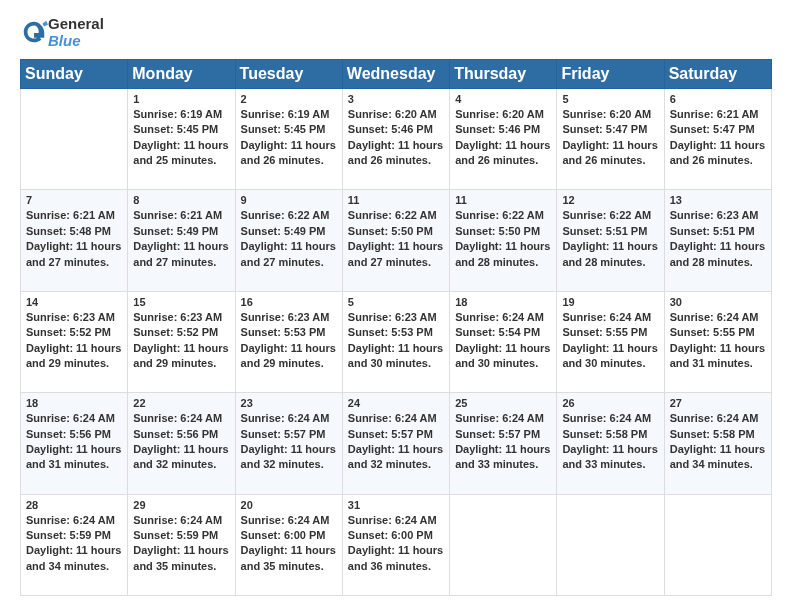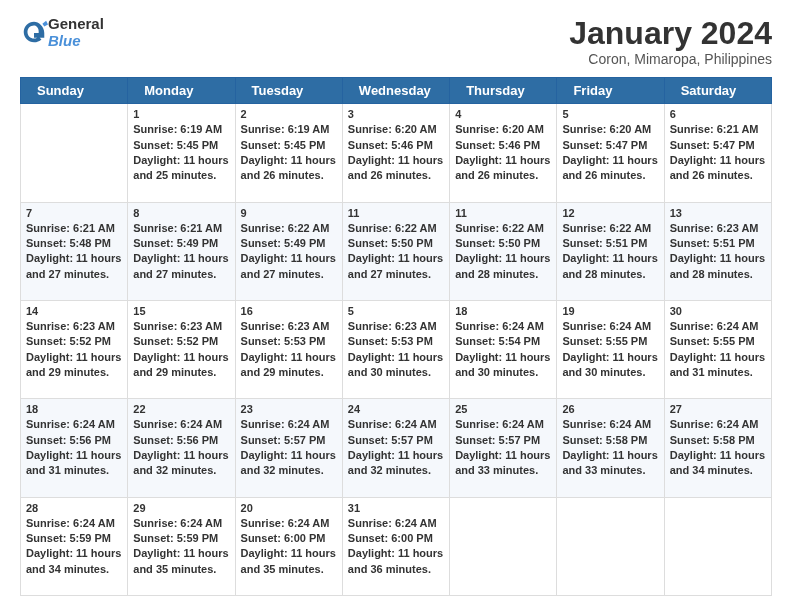--- a/index.html
+++ b/index.html
@@ -63,23 +63,23 @@
     .calendar {
       flex: 1;
       border: 1px solid #ccc;
       border-collapse: collapse;
       width: 100%;
       table-layout: fixed;
     }
     .calendar th {
       background-color: #2e6da4;
       color: #fff;
-      font-size: 13px;
-      font-weight: bold;
-      padding: 5px 16px;
+      font-size: 16px;
+      font-weight: bold;
+      padding: 5px 4px;
       text-align: left;
       border: 1px solid #2563a0;
     }
     .calendar td {
       vertical-align: top;
       padding: 4px 5px;
       border: 1px solid #ddd;
       font-size: 9.5px;
       color: #333;
       background: #fff;
@@ -111,24 +111,20 @@
   <div class="header">
     <div class="logo">
       <svg class="logo-icon" viewBox="0 0 30 30" xmlns="http://www.w3.org/2000/svg">
         <path d="M15 3 C20 3 26 8 26 15 L26 20 L15 20 L15 15 L20 15 L20 13 C20 9 17 7 15 7 C11 7 8 10 8 14 C8 18 11 21 15 21 C17 21 19 20 20 19 L23 22 C21 24 18 25 15 25 C9 25 4 20 4 14 C4 8 9 3 15 3 Z" fill="#2e6da4"></path>
         <path d="M24 5 L28 2 L30 6 L26 8 Z" fill="#4a90d9"></path>
       </svg>
       <div class="logo-text">
         <span class="logo-general">General</span>
         <span class="logo-blue">Blue</span>
       </div>
-    </div>
-    <div class="title-block">
-      <div class="title-month">January 2024</div>
-      <div class="title-location">Coron, Mimaropa, Philippines</div>
     </div>
   </div>
 
   <table class="calendar">
     <thead>
       <tr>
         <th>Sunday</th>
         <th>Monday</th>
         <th>Tuesday</th>
         <th>Wednesday</th>

